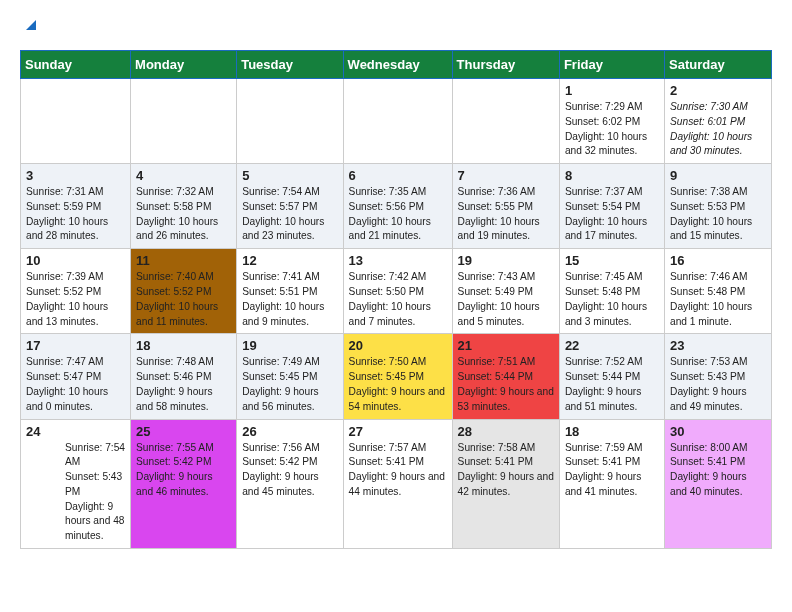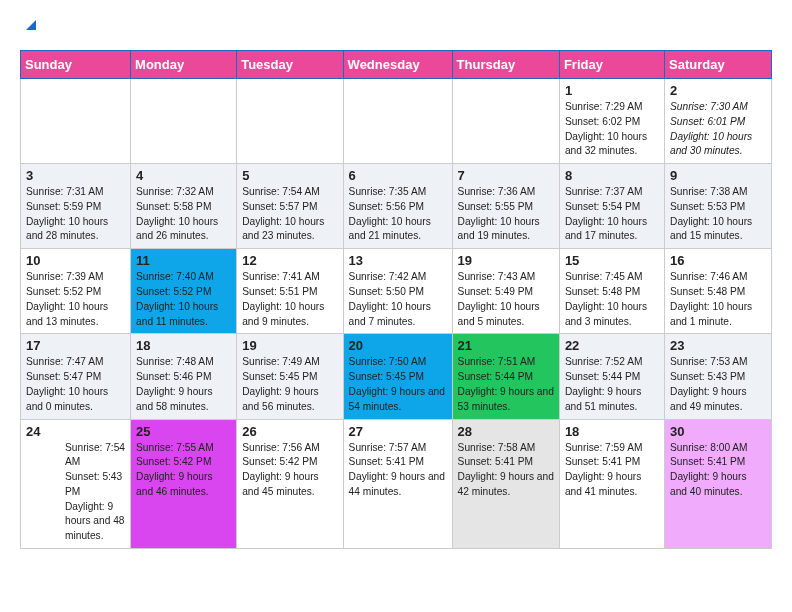--- a/index.html
+++ b/index.html
@@ -46,21 +46,21 @@
     .title-location {
       font-size: 15px;
       color: #444;
     }
     .calendar {
       width: 100%;
       border-collapse: collapse;
       border: 1px solid #bbb;
     }
     .calendar th {
-      background: #ec4899;
+      background: #15803d;
       color: #fff;
       font-size: 13px;
       font-weight: bold;
       padding: 6px 4px;
       text-align: left;
       border: 1px solid #1a6bbf;
     }
     .calendar td {
       vertical-align: top;
       border: 1px solid #ccc;
@@ -191,21 +191,21 @@
 Daylight: 10 hours and 15 minutes.</div>
           </td>
         </tr>
         <tr>
           <td style="background: rgb(255, 255, 255);">
             <span class="day-number">10</span>
             <div class="day-detail" style="white-space: pre-line;">Sunrise: 7:39 AM
 Sunset: 5:52 PM
 Daylight: 10 hours and 13 minutes.</div>
           </td>
-          <td style="background: #0ea5e9;">
+          <td style="background: #a16207;">
             <span class="day-number">11</span>
             <div class="day-detail" style="white-space: pre-line;">Sunrise: 7:40 AM
 Sunset: 5:52 PM
 Daylight: 10 hours and 11 minutes.</div>
           </td>
           <td style="background: rgb(255, 255, 255);">
             <span class="day-number">12</span>
             <div class="day-detail" style="white-space: pre-line;">Sunrise: 7:41 AM
 Sunset: 5:51 PM
 Daylight: 10 hours and 9 minutes.</div>
@@ -247,27 +247,27 @@
             <div class="day-detail" style="white-space: pre-line;">Sunrise: 7:48 AM
 Sunset: 5:46 PM
 Daylight: 9 hours and 58 minutes.</div>
           </td>
           <td style="background: rgb(238, 242, 247);">
             <span class="day-number">19</span>
             <div class="day-detail" style="white-space: pre-line;">Sunrise: 7:49 AM
 Sunset: 5:45 PM
 Daylight: 9 hours and 56 minutes.</div>
           </td>
-          <td style="background: #0ea5e9;">
+          <td style="background: #fde047;">
             <span class="day-number">20</span>
             <div class="day-detail" style="white-space: pre-line;">Sunrise: 7:50 AM
 Sunset: 5:45 PM
 Daylight: 9 hours and 54 minutes.</div>
           </td>
-          <td style="background: #22c55e;">
+          <td style="background: #ef4444;">
             <span class="day-number">21</span>
             <div class="day-detail" style="white-space: pre-line;">Sunrise: 7:51 AM
 Sunset: 5:44 PM
 Daylight: 9 hours and 53 minutes.</div>
           </td>
           <td style="background: rgb(238, 242, 247);">
             <span class="day-number">22</span>
             <div class="day-detail" style="white-space: pre-line;">Sunrise: 7:52 AM
 Sunset: 5:44 PM
 Daylight: 9 hours and 51 minutes.</div>

